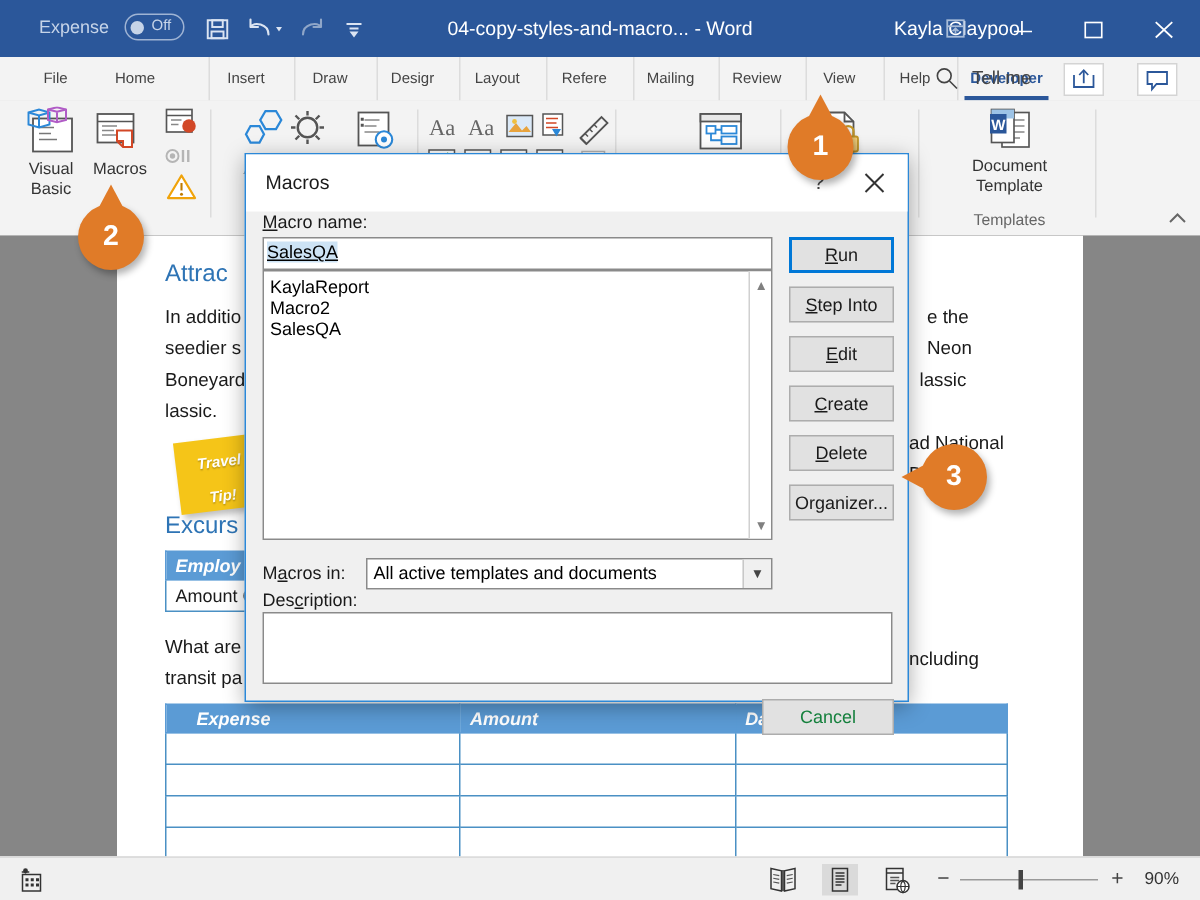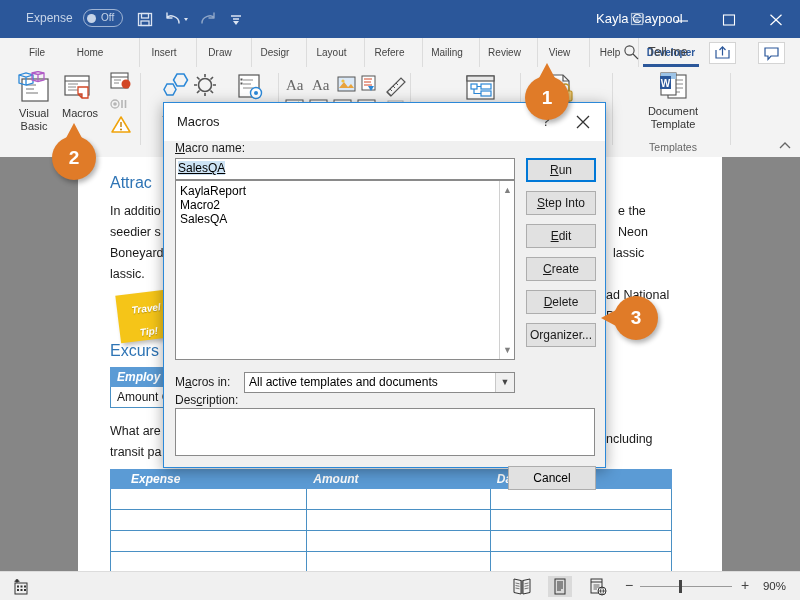--- a/index.html
+++ b/index.html
@@ -206,21 +206,21 @@
     background:#f0f0f0;border-left:1px solid #c8c8c8;text-align:center;
     line-height:19px;font-size:9px;color:#444;
   }
   .desc-box{
     position:absolute;left:11px;top:305px;width:420px;height:48px;
     background:#ffffff;border:1px solid #8a8a8a;box-sizing:border-box;
   }
   .cancel-btn{
     position:absolute;left:344px;top:363px;width:88px;height:24px;
     background:#e1e1e1;border:1px solid #adadad;box-sizing:border-box;
-    font-size:12px;color:#000000;text-align:center;line-height:22px;cursor:pointer;
+    font-size:12px;color:#15803d;text-align:center;line-height:22px;cursor:pointer;
   }
 
   
   .badge{
     position:absolute;width:44px;height:44px;border-radius:50%;
     background:#e07b28;
     color:#ffffff;font-size:19px;font-weight:bold;
     text-align:center;line-height:44px;
     box-shadow:2px 3px 5px rgba(0,0,0,0.3);
     z-index:50;
@@ -271,20 +271,21 @@
         <path d="M6 15 C6 8, 16 6, 18 10 M18 10 L18 5 M18 10 L13 10" fill="none" stroke="#8fa6c8" stroke-width="1.4" stroke-linecap="round"></path>
       </svg>
     </div>
     <div class="qat-btn" style="left:224px;">
       <svg width="24" height="22" viewBox="0 0 24 22">
         <path d="M7 8 L17 8 M9 11 L15 11" stroke="#dbe4f2" stroke-width="1.3"></path>
         <path d="M9 13 l6 0 l-3 4 z" fill="#dbe4f2"></path>
       </svg>
     </div>
 
+    <div class="doc-title">04-copy-styles-and-macro... - Word</div>
     <div class="user-name">Kayla Claypool</div>
 
     <div class="tb-icon" style="left:624px;">
       <svg width="26" height="22" viewBox="0 0 26 22">
           <g fill="none" stroke="#a8bcd8" stroke-width="1.2">
         <rect x="7.5" y="5.5" width="11" height="11"></rect>
             <path d="M7.5 9.5 L18.5 9.5"></path>
             <path d="M13 11.5 L13 14.5 M11 12.8 L13 11 L15 12.8"></path>
           </g>
         </svg>

